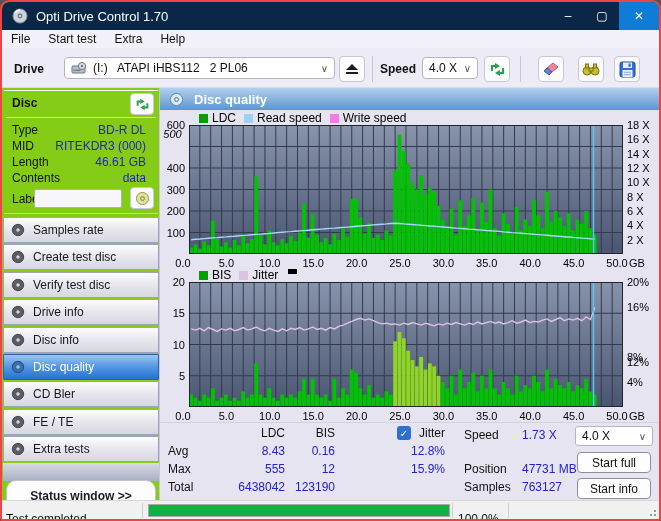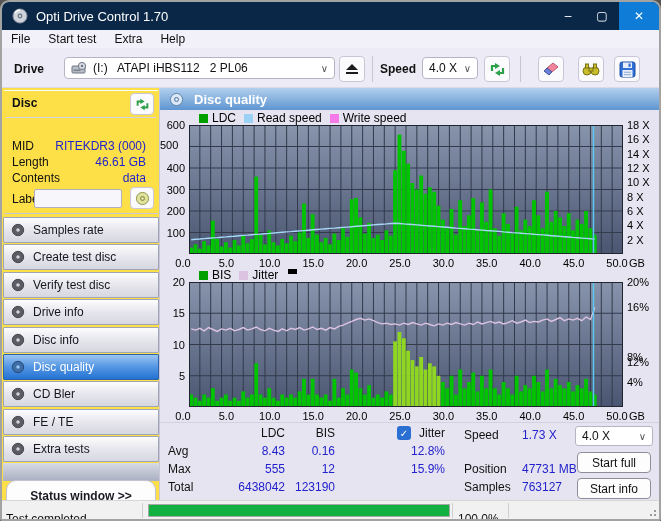--- a/index.html
+++ b/index.html
@@ -1,18 +1,18 @@
 <!DOCTYPE html>
 <html><head>
 <meta charset="utf-8">
 <style>
   html,body{margin:0;padding:0;background:#555;}
   *{box-sizing:border-box;}
   .window{position:relative;width:661px;height:521px;margin:0 auto;
-    background:#e7e4f1;border:2px solid #a3a3a3;border-radius:9px 9px 2px 2px;
+    background:#e7e4f1;border:2px solid #ef4444;border-radius:9px 9px 2px 2px;
     overflow:hidden;font-family:"Liberation Sans",sans-serif;color:#111;}
   
   .titlebar{position:absolute;left:0;top:0;width:657px;height:28px;background:#0a2747;
     display:flex;align-items:center;}
   .titlebar .appicon{margin:0 8px 0 10px;width:16px;height:16px;}
   .titlebar .title{color:#fff;font-size:13px;}
   .winbtns{position:absolute;right:0;top:0;height:28px;display:flex;}
   .winbtn{width:34px;height:28px;color:#fff;font-size:12px;display:flex;align-items:center;justify-content:center;}
   .winbtn.close{background:#0f7cd8;border-radius:0 7px 0 0;width:40px;}
   
@@ -22,21 +22,21 @@
   
   .toolbar{position:absolute;left:0;top:46px;width:657px;height:40px;background:#edebf6;border-bottom:1px solid #dcd9e8;}
   .tlabel{position:absolute;font-size:12px;font-weight:bold;top:14px;}
   .combobox{position:absolute;height:22px;background:#fff;border:1px solid #b6b4c4;border-radius:4px;
     display:flex;align-items:center;font-size:12px;padding:0 6px;}
   .combobox .chev{margin-left:auto;color:#555;font-size:10px;}
   .tbtn{position:absolute;width:26px;height:26px;top:8px;background:#fbfafd;border:1px solid #c9c6d6;border-radius:4px;
     display:flex;align-items:center;justify-content:center;}
   .tsep{position:absolute;top:8px;width:1px;height:26px;background:#c7c4d4;}
   
-  .sidebar{position:absolute;left:0;top:86px;width:158px;height:412px;background:#fde047;border-right:1px solid #c9c6da;}
+  .sidebar{position:absolute;left:0;top:86px;width:158px;height:412px;background:#84cc16;border-right:1px solid #c9c6da;}
   .discpanel{position:absolute;left:2px;top:2px;width:154px;height:124px;border-top:1px solid #fff;border-bottom:1px solid #c9c6da;}
   .discpanel .ptitle{position:absolute;left:8px;top:5px;font-size:12px;font-weight:bold;}
   .discpanel .psep{position:absolute;left:2px;top:26px;width:150px;height:1px;background:#d5d2e2;}
   .mbtn{position:absolute;width:24px;height:22px;background:#fbfafd;border:1px solid #c9c6d6;border-radius:4px;
     display:flex;align-items:center;justify-content:center;}
   .inforow{position:absolute;left:8px;width:142px;font-size:12px;}
   .inforow .v{position:absolute;right:8px;top:0;color:#2222cc;}
   .labelrow{position:absolute;left:8px;top:101px;font-size:12px;}
   .labelinput{position:absolute;left:30px;top:98px;width:88px;height:19px;border:1px solid #b0aec0;background:#f7f6fb;border-radius:2px;font-size:11px;}
   .navitem{position:absolute;left:1px;width:156px;height:26px;border:1px solid #9ea3b5;border-radius:1px;
@@ -172,20 +172,23 @@
       <span class="ptitle">Disc</span>
       <div class="mbtn" style="right:4px;top:2px">
         <svg width="15" height="15" viewBox="0 0 17 17">
           <path d="M3 10 V5 H8" fill="none" stroke="#2da04a" stroke-width="2.2"></path>
           <polygon points="6,2 11,5 6,8" fill="#2da04a"></polygon>
           <path d="M14 7 V12 H9" fill="none" stroke="#2da04a" stroke-width="2.2"></path>
           <polygon points="11,9 6,12 11,15" fill="#2da04a"></polygon>
         </svg>
       </div>
       <div class="psep"></div>
+      <div class="inforow" style="top:32px">
+        <span>Type</span><span class="v">BD-R DL</span>
+      </div>
       <div class="inforow" style="top:48px">
         <span>MID</span><span class="v">RITEKDR3 (000)</span>
       </div>
       <div class="inforow" style="top:64px">
         <span>Length</span><span class="v">46.61 GB</span>
       </div>
       <div class="inforow" style="top:80px">
         <span>Contents</span><span class="v">data</span>
       </div>
       <span class="labelrow">Label</span>
@@ -620,21 +623,21 @@
     <span class="stat" style="left:304px;top:392px">Samples</span>
     <span class="stat blue" style="left:362px;top:392px">763127</span>
 
     <div class="sselect">
       <span>4.0 X</span>
       <span class="chev" style="margin-left:auto;color:#555;font-size:10px">∨</span>
     </div>
     <div class="sbtn" style="top:364px">Start full</div>
     <div class="sbtn" style="top:390px">Start info</div>
   <span class="ticklab" style="left: 0px; width: 25px; text-align: right; top: 31px;">600</span>
-      <span class="ticklab" style="left: 0px; width: 25px; text-align: left; top: 51px;">500</span>
+      <span class="ticklab" style="left: 0px; width: 25px; text-align: center; top: 40px; font-style: italic;">500</span>
       <span class="ticklab" style="left: 0px; width: 25px; text-align: right; top: 74px;">400</span>
       <span class="ticklab" style="left: 0px; width: 25px; text-align: right; top: 95.5px;">300</span>
       <span class="ticklab" style="left: 0px; width: 25px; text-align: right; top: 117px;">200</span>
       <span class="ticklab" style="left: 0px; width: 25px; text-align: right; top: 138.5px;">100</span>
       <span class="ticklab" style="left: 467px; top: 31px;">18 X</span>
       <span class="ticklab" style="left: 467px; top: 45.3333px;">16 X</span>
       <span class="ticklab" style="left: 467px; top: 59.6667px;">14 X</span>
       <span class="ticklab" style="left: 467px; top: 74px;">12 X</span>
       <span class="ticklab" style="left: 467px; top: 88.3333px;">10 X</span>
       <span class="ticklab" style="left: 467px; top: 102.667px;">8 X</span>

